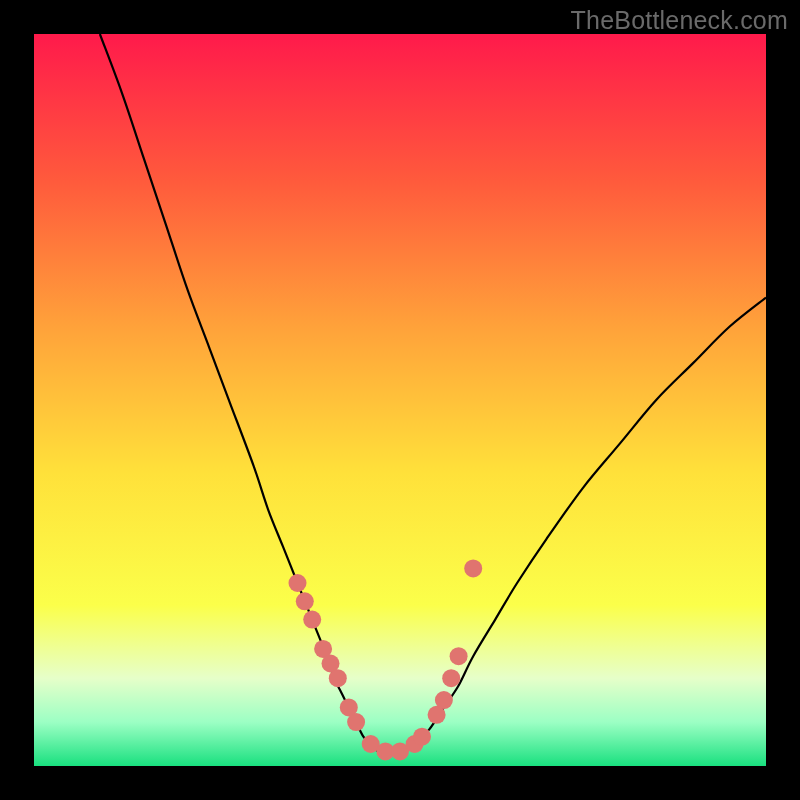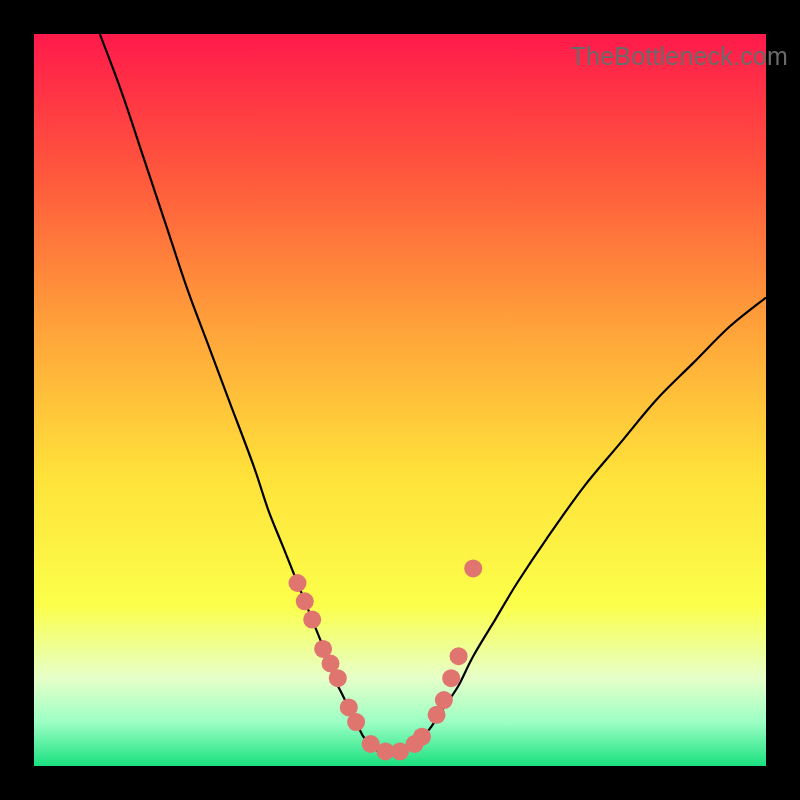--- a/index.html
+++ b/index.html
@@ -13,21 +13,20 @@
   }
   .watermark {
     position: absolute;
     top: 6px;
     right: 12px;
     color: #6a6a6a;
     font-size: 25px;
     font-weight: 500;
     letter-spacing: 0.2px;
     z-index: 10;
-    margin-top: 36px;
   }
   .plot-area {
     position: absolute;
     left: 34px;
     top: 34px;
     width: 732px;
     height: 732px;
     overflow: hidden;
   }
   svg { display: block; }

